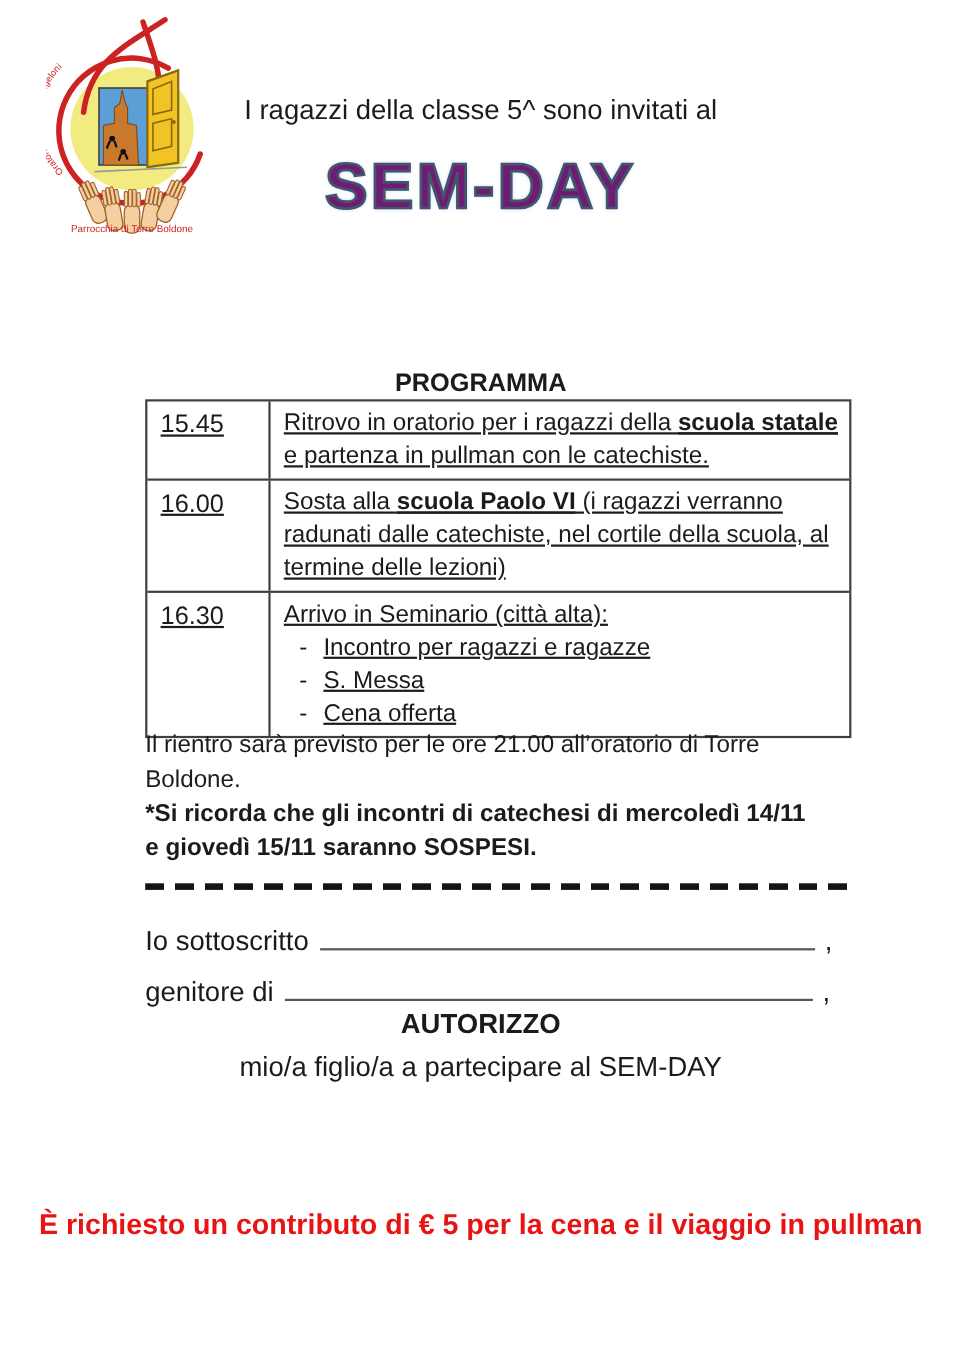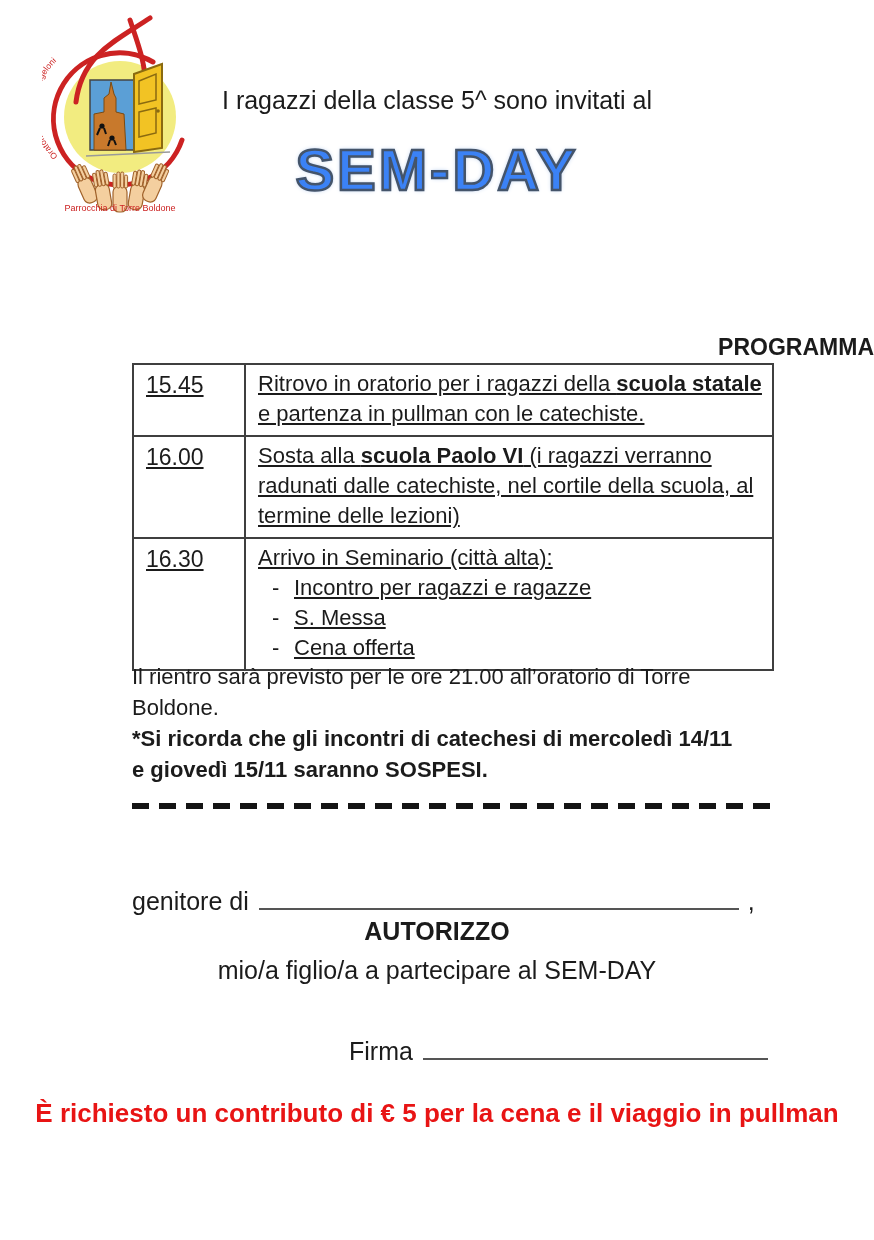--- a/index.html
+++ b/index.html
@@ -4,27 +4,27 @@
 <style>
   html,body{margin:0;padding:0;background:#fff;}
   .page{
     position:relative;width:874px;height:1240px;background:#fff;
     font-family:"Liberation Sans", sans-serif;color:#1b1b1b;overflow:hidden;
   }
   .logo{position:absolute;left:42px;top:14px;}
   .intro{position:absolute;left:0;right:0;top:86px;text-align:center;font-size:25px;}
   .semday{
     position:absolute;left:0;right:0;top:136px;text-align:center;
-    font-size:58px;font-weight:bold;letter-spacing:3px;color:#3b82f6;
+    font-size:58px;font-weight:bold;letter-spacing:3px;color:#701a75;
     -webkit-text-stroke:2.5px #44546a;
     text-shadow:0 0 5px #aec6e8, 0 0 2px #8eaadb;
   }
   .desc{position:absolute;left:0;right:0;top:209px;text-align:center;font-size:25px;line-height:34px;}
   .desc b{font-weight:700;}
-  .prog-head{position:absolute;left:0;right:0;top:334px;text-align:right;font-size:23px;font-weight:bold;}
+  .prog-head{position:absolute;left:0;right:0;top:334px;text-align:center;font-size:23px;font-weight:bold;}
   .ptable{position:absolute;left:132px;top:363px;width:642px;border:2px solid #3f3f3f;box-sizing:border-box;text-decoration:underline;}
   .prow{display:flex;border-bottom:2px solid #3f3f3f;}
   .prow:last-child{border-bottom:none;}
   .tcell{box-sizing:border-box;}
   .time{width:112px;border-right:2px solid #3f3f3f;padding:7px 10px 4px 12px;font-size:23px;flex:none;}
   .dsc{flex:1;padding:4px 10px 6px 12px;font-size:22px;line-height:30px;}
   .r1row{min-height:70px;} .r2row{min-height:91px;} .r3row{min-height:125px;}
   .bu{font-weight:bold;text-decoration:underline;}
   .li{padding-left:14px;}
   .li .dash{display:inline-block;width:22px;}
@@ -128,24 +128,24 @@
 
   <div class="notice">
     <div>Il rientro sarà previsto per le ore 21.00 all’oratorio di Torre</div>
     <div>Boldone.</div>
     <div class="b">*Si ricorda che gli incontri di catechesi di mercoledì 14/11</div>
     <div class="b">e giovedì 15/11 saranno SOSPESI.</div>
   </div>
 
   <div class="dashes"></div>
 
+  <div class="formline f1">
+    <span>Io sottoscritto</span><span class="blank w1"></span><span class="comma">,</span>
+  </div>
   <div class="formline f2">
     <span>genitore di</span><span class="blank w2"></span><span class="comma">,</span>
   </div>
   <div class="auth">AUTORIZZO</div>
   <div class="authsub">mio/a figlio/a a partecipare al SEM-DAY</div>
-  <div class="sig">
-    <span>Firma</span><span class="blank w3"></span>
-  </div>
 
   <div class="red r1red">È richiesto un contributo di € 5 per la cena e il viaggio in pullman</div>
 
 </div>
 
 </body></html>

